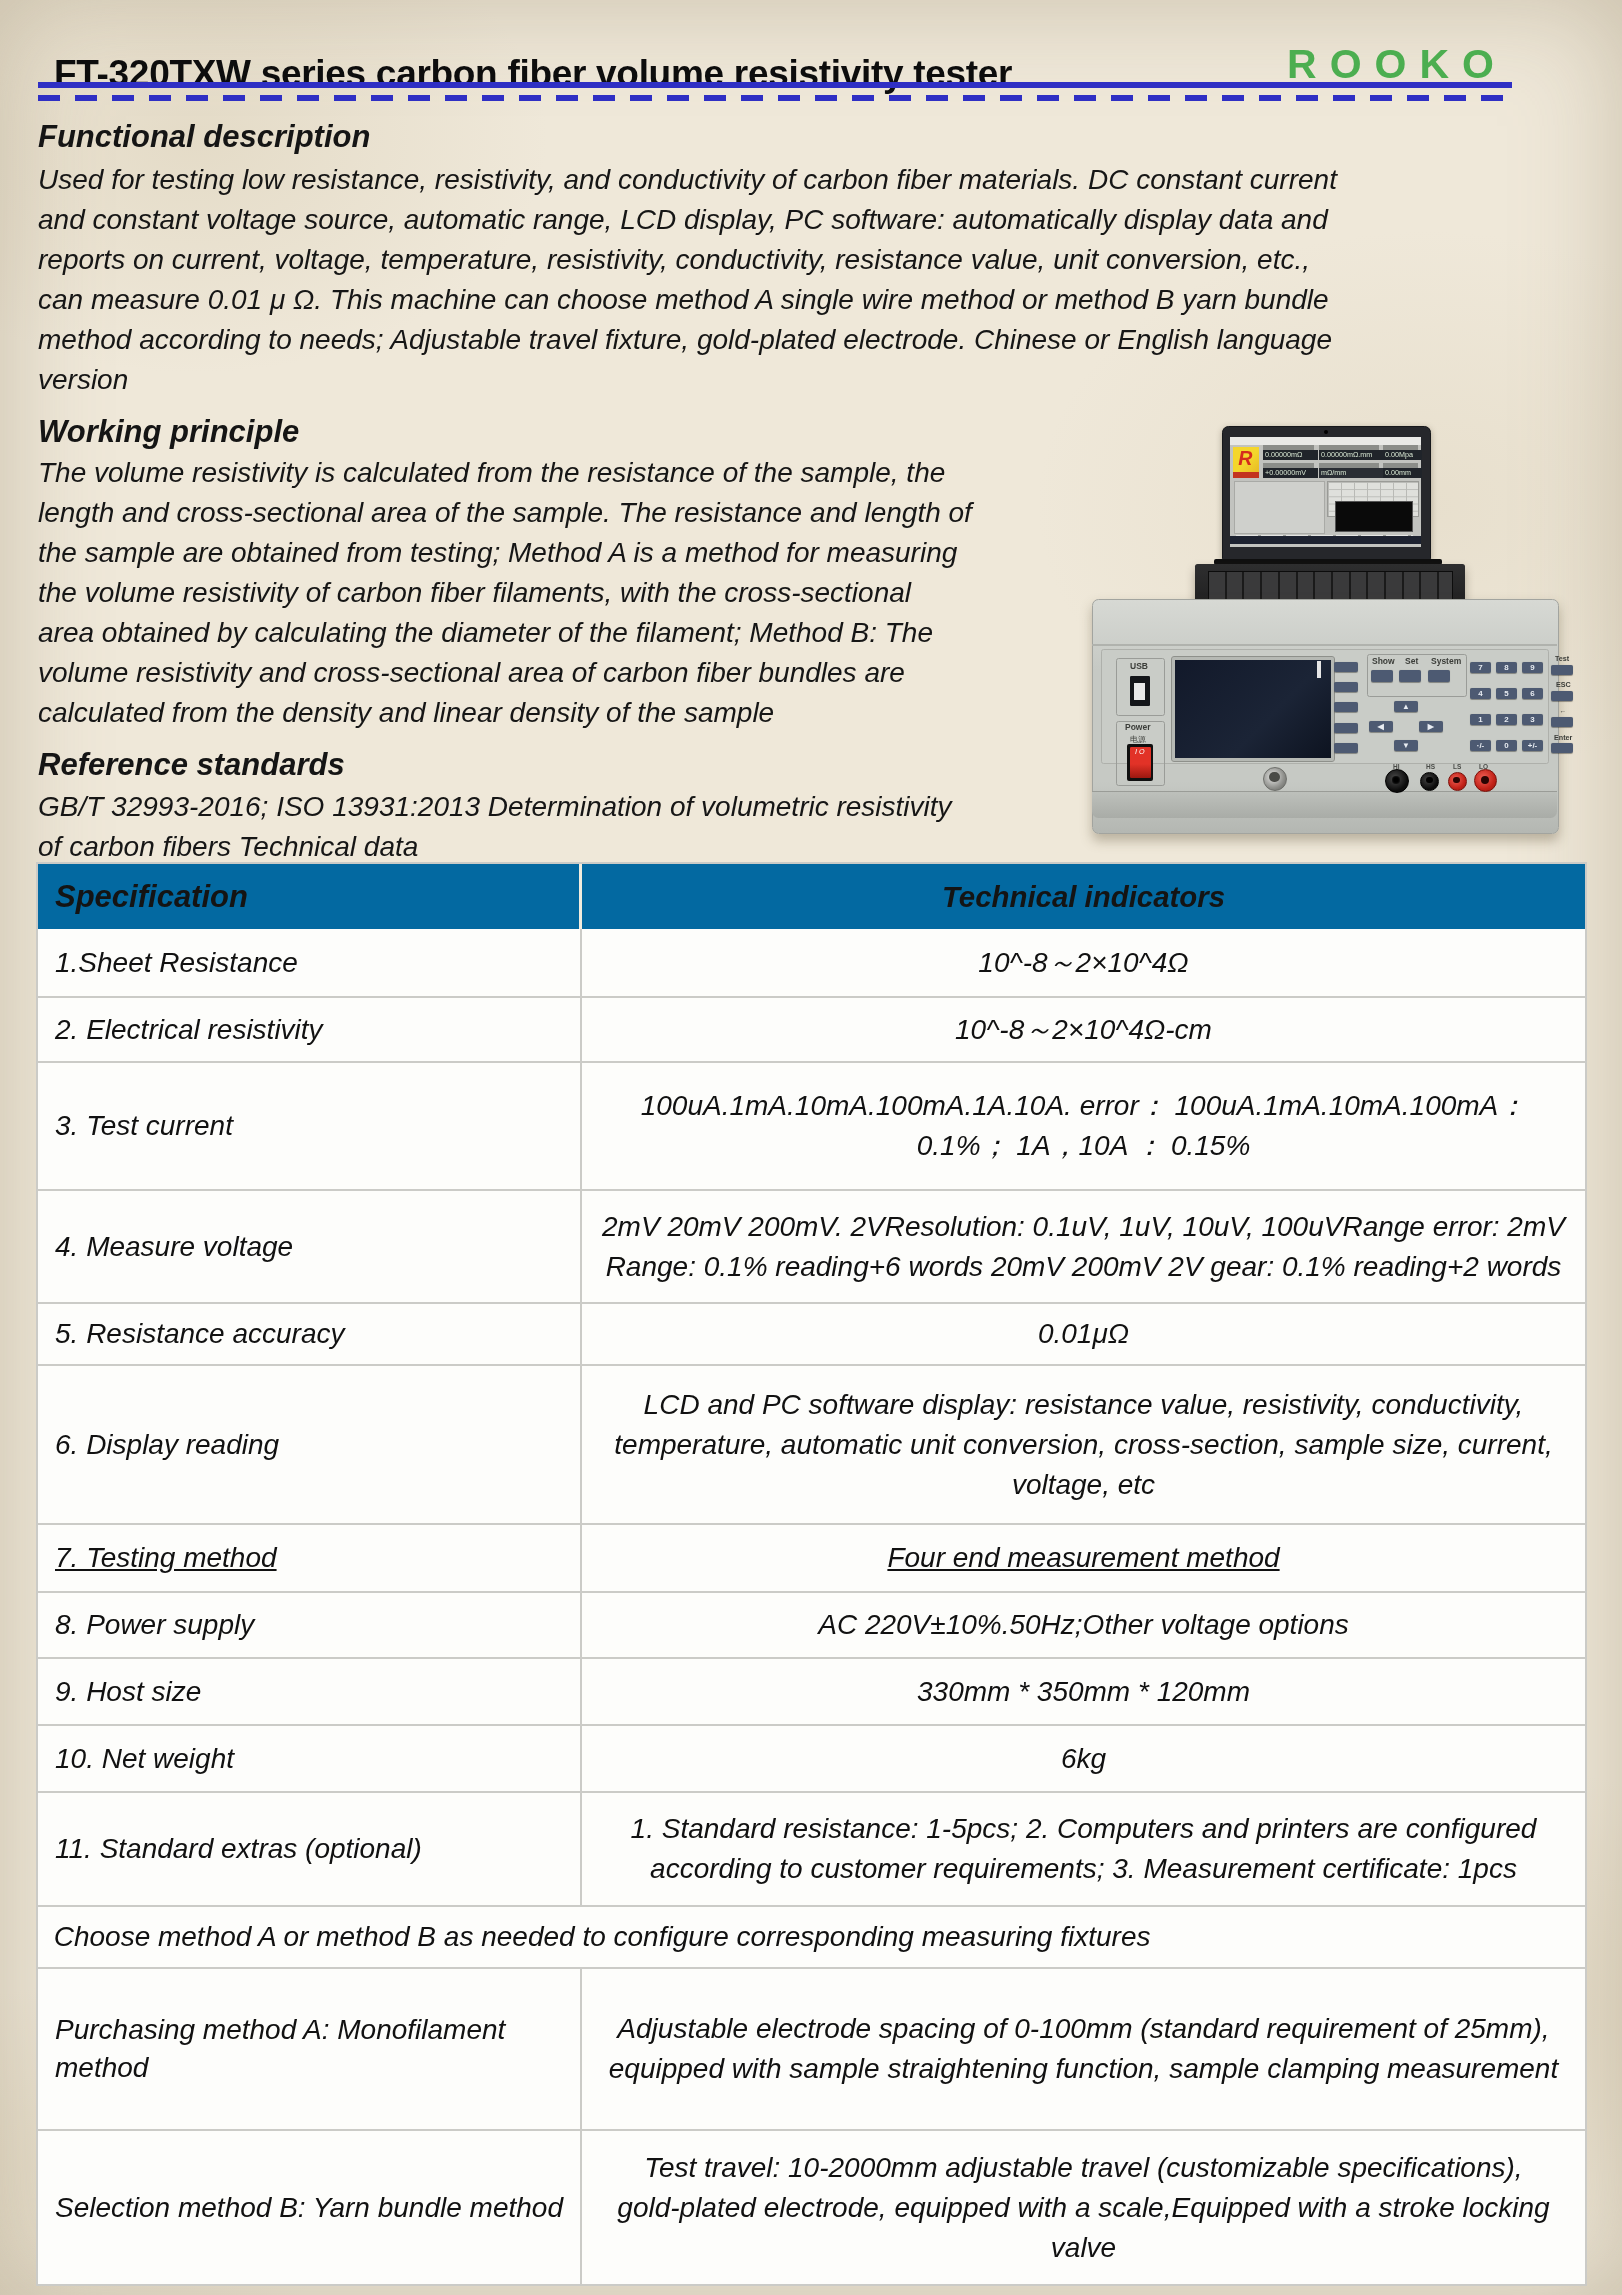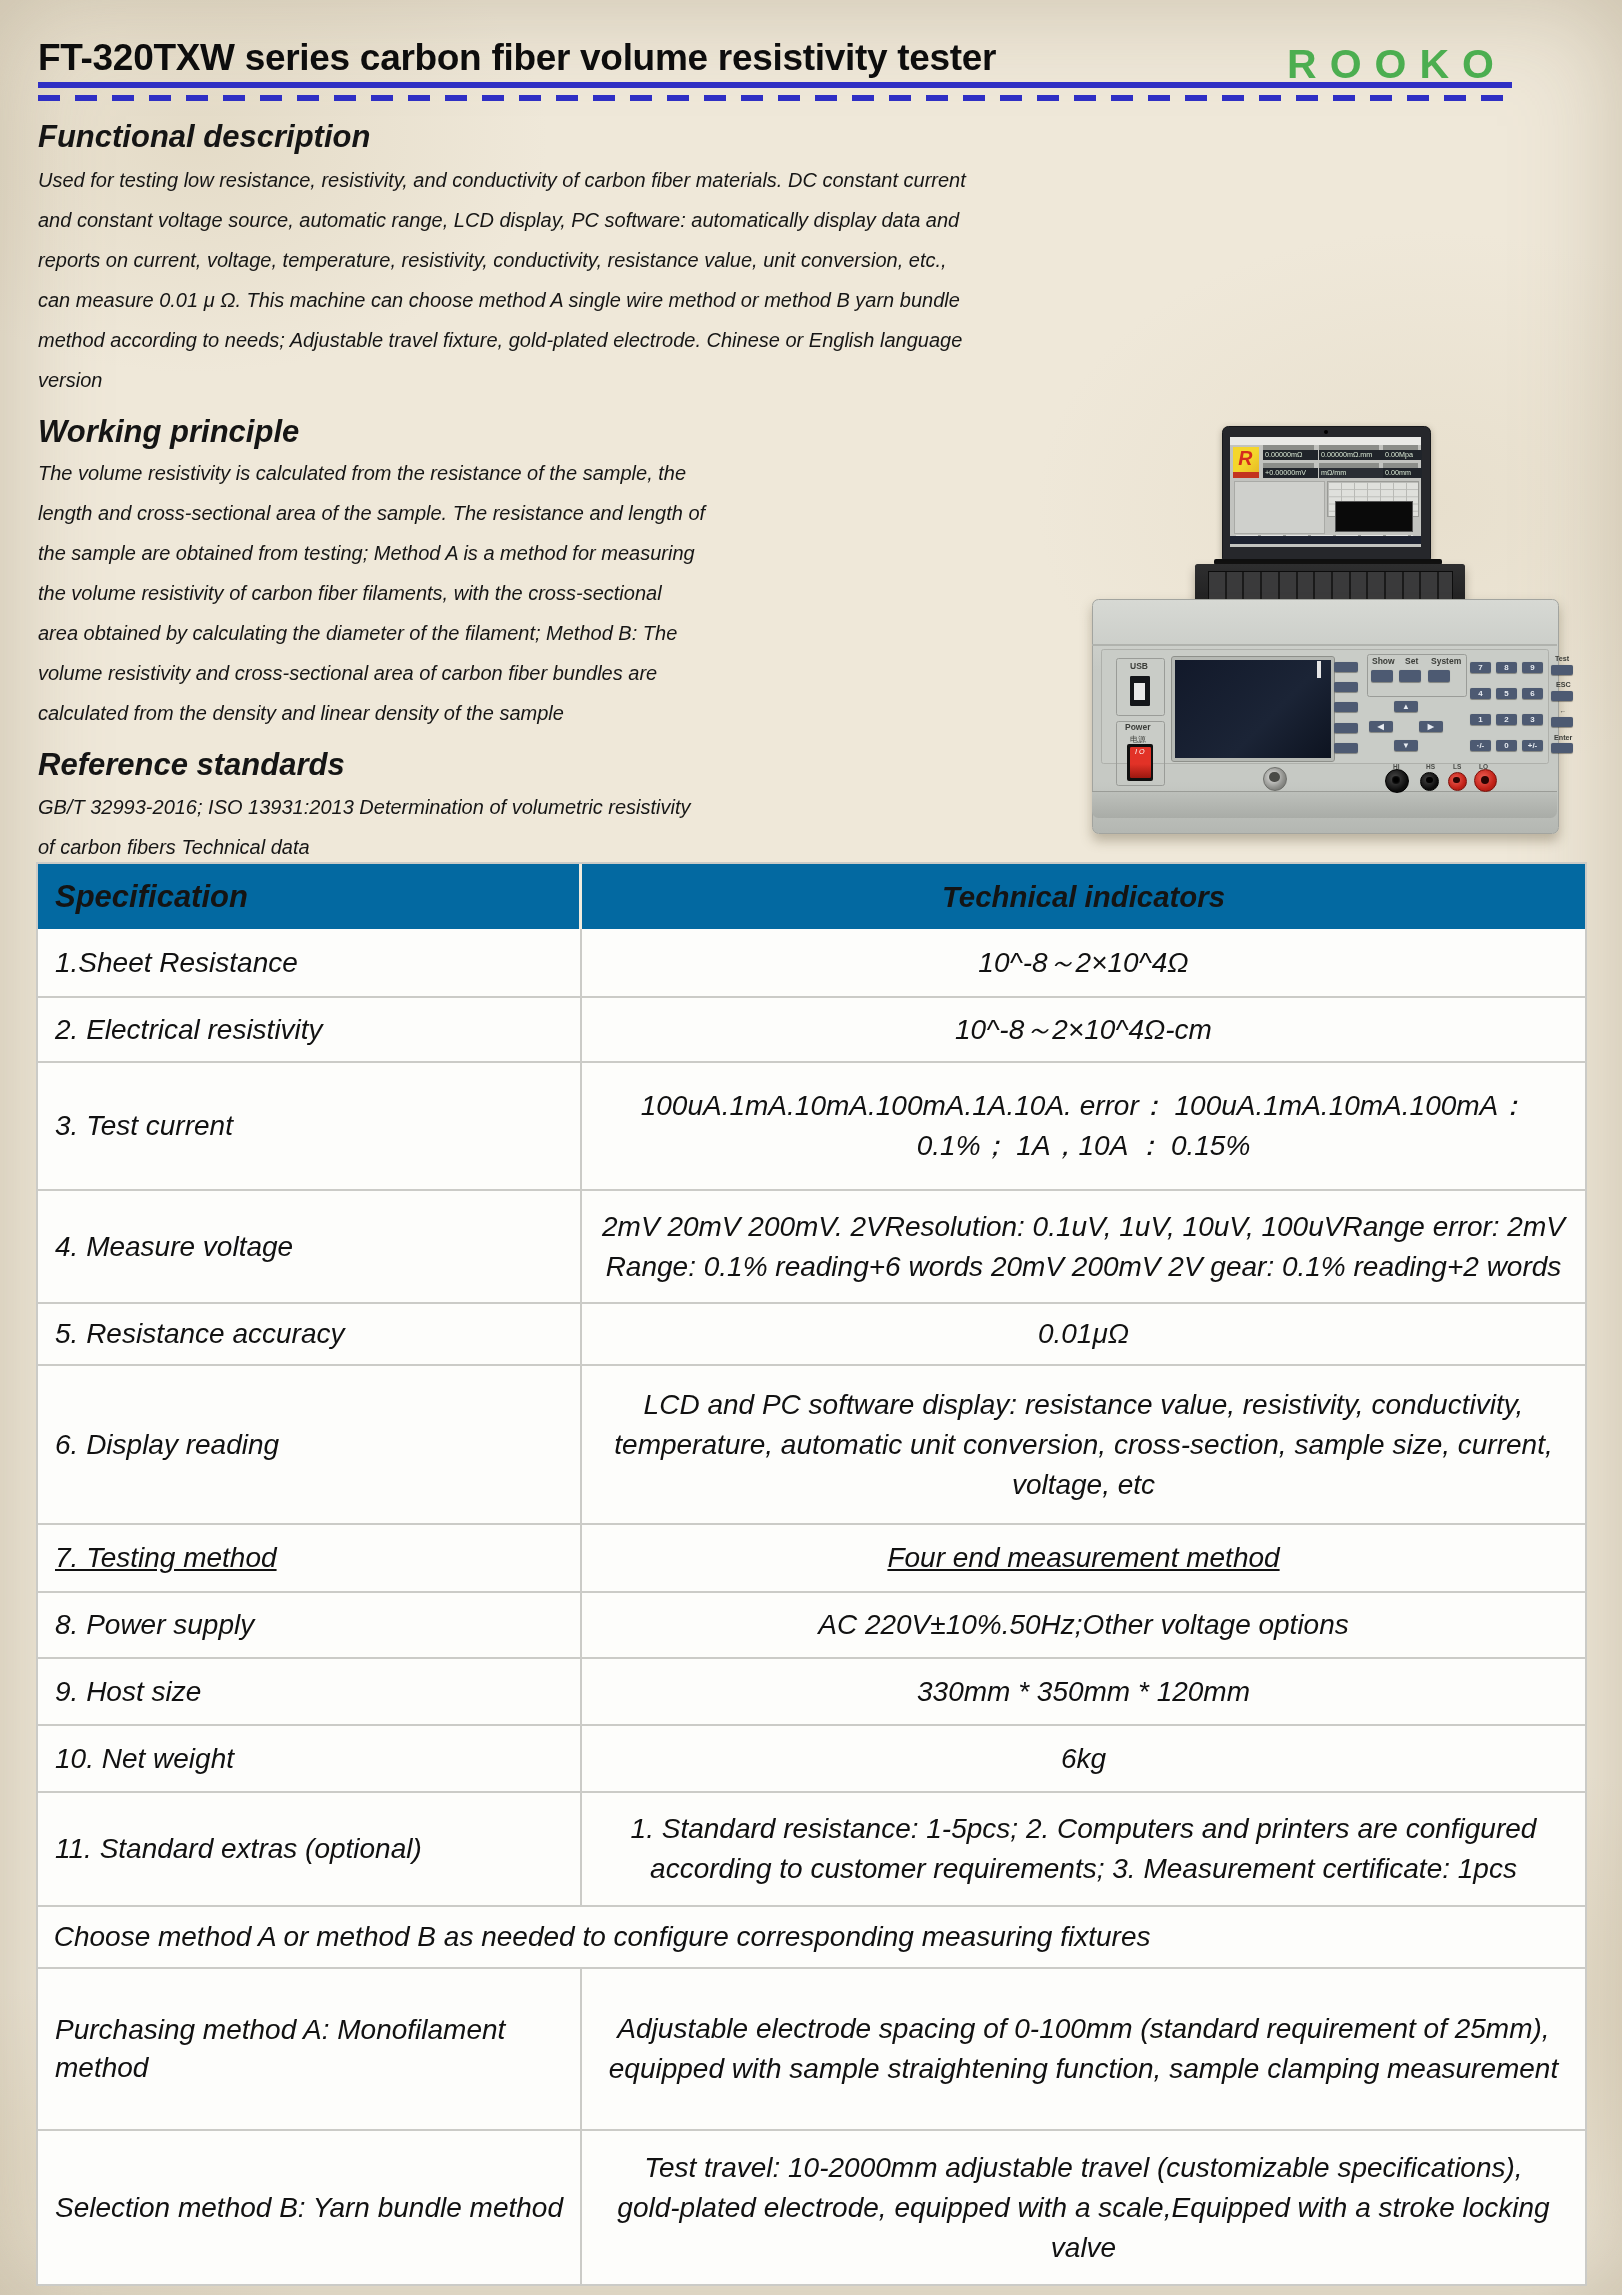--- a/index.html
+++ b/index.html
@@ -9,30 +9,30 @@
     background-color:#efe8d9;
     background-image:
       radial-gradient(ellipse 589px 393px at 12% 6%, rgba(210,198,170,.38), transparent 60%),
       radial-gradient(ellipse 654px 458px at 88% 22%, rgba(214,203,178,.30), transparent 60%),
       radial-gradient(ellipse 720px 523px at 35% 62%, rgba(212,200,172,.26), transparent 60%),
       radial-gradient(ellipse 589px 425px at 92% 88%, rgba(203,189,158,.34), transparent 60%),
       radial-gradient(ellipse 458px 327px at 5% 95%, rgba(206,193,163,.30), transparent 60%);
     box-shadow:inset 0 0 105px rgba(140,124,92,.38);}
   
   .hdr{position:absolute;left:38px;top:38px;width:1549px;height:72px;}
-  h1.title{margin:0;font-size:37px;line-height:39px;font-weight:bold;color:#0d0d0d;letter-spacing:-0.3px;}
+  h1.title{margin:16px;font-size:37px;line-height:39px;font-weight:bold;color:#0d0d0d;letter-spacing:-0.3px;}
   .logo{position:absolute;top:2.6px;right:80px;font-size:41px;font-weight:bold;
         letter-spacing:13px;color:#4cae50;}
   .rule-solid{position:absolute;left:38px;top:82px;width:1474px;height:5.9px;background:#2f2fc4;}
   .rule-dashed{position:absolute;left:38px;top:95px;width:1479px;height:5.9px;
       background:repeating-linear-gradient(90deg,#2f2fc4 0 22px,transparent 22px 37px);}
   
   .content{position:absolute;left:38px;top:118px;width:1546px;}
   h2.sec{margin:0 0 3.9px 0;font-size:31px;line-height:38px;font-weight:bold;font-style:italic;color:#151515;}
-  p.body{margin:1.3px 0 13px 0;font-size:20px;line-height:40px;font-style:italic;color:#161616;white-space:pre-line;}
+  p.body{margin:1.3px 0 13px 0;font-size:28px;line-height:40px;font-style:italic;color:#161616;white-space:pre-line;}
   .wp-block{margin-top:9.2px;}
   .wp-block h2.sec{margin-bottom:2.6px;}
   
   .photo{float:right;width:517px;height:432px;margin:-5.2px 0 0 23.6px;position:relative;}
   .photo *{position:absolute;}
   .lt-screen{left:155px;top:18.3px;width:207px;height:132px;background:#26272b;border:1.3px solid #17181b;
              border-radius:6.5px 6.5px 1.3px 1.3px;box-shadow:0 2.6px 6.5px rgba(60,50,30,.35);}
   .lt-cam{left:257px;top:22px;width:3.9px;height:3.9px;border-radius:50%;background:#000;}
   .scr{left:163px;top:29px;width:191px;height:110px;background:#c2c3bf;}
   .scr-menu{left:0;top:0;width:100%;height:7.9px;background:#e9e9e6;}

